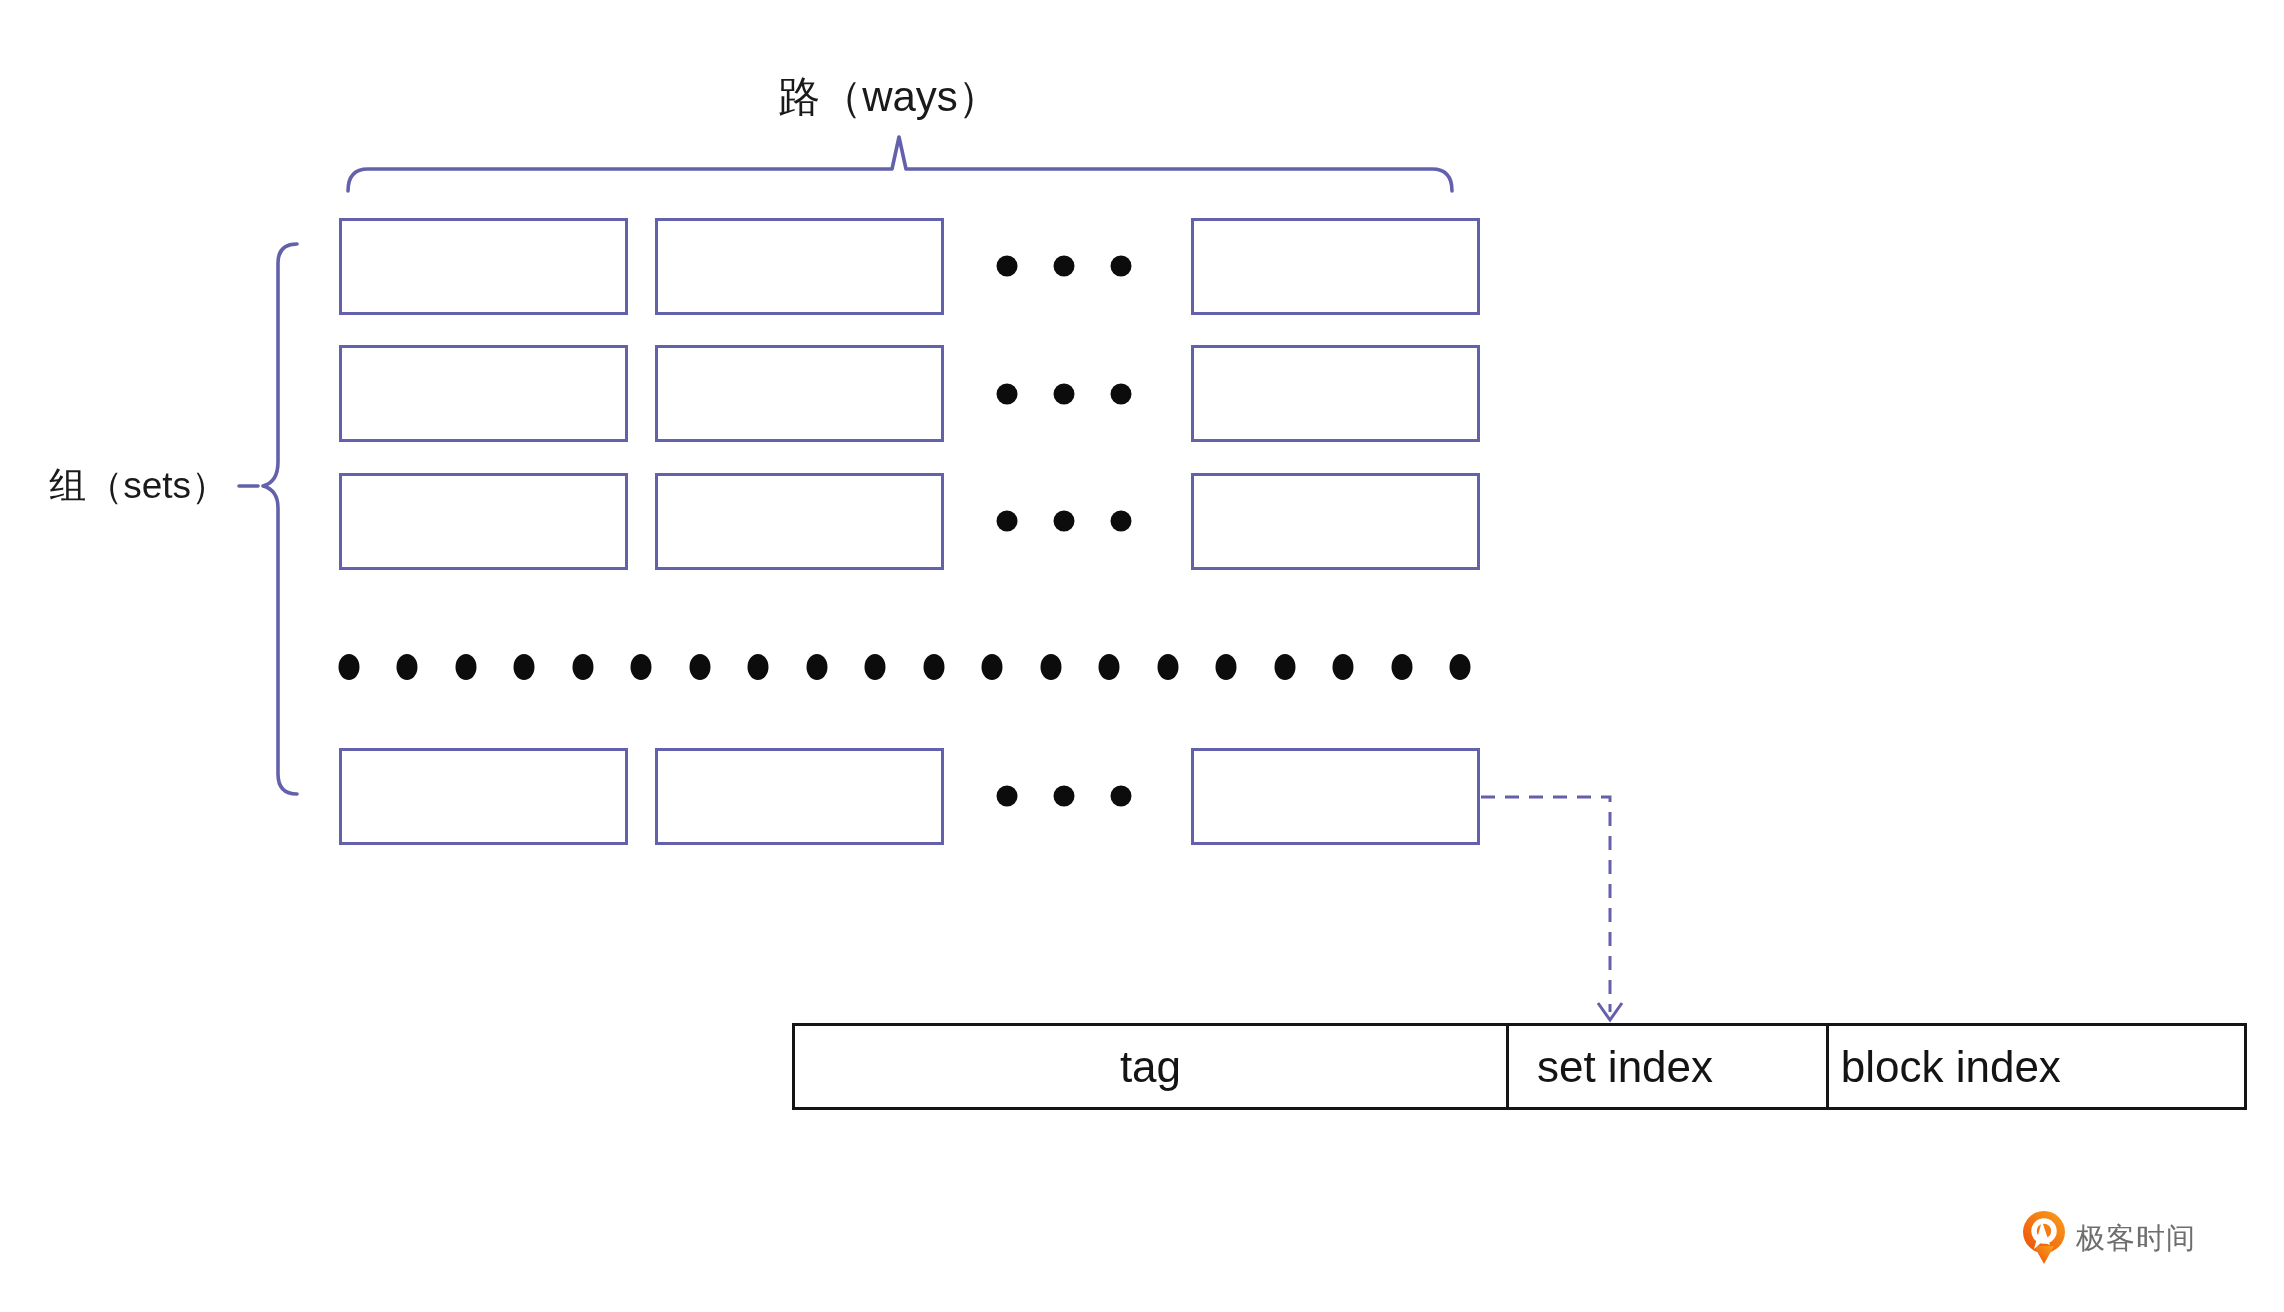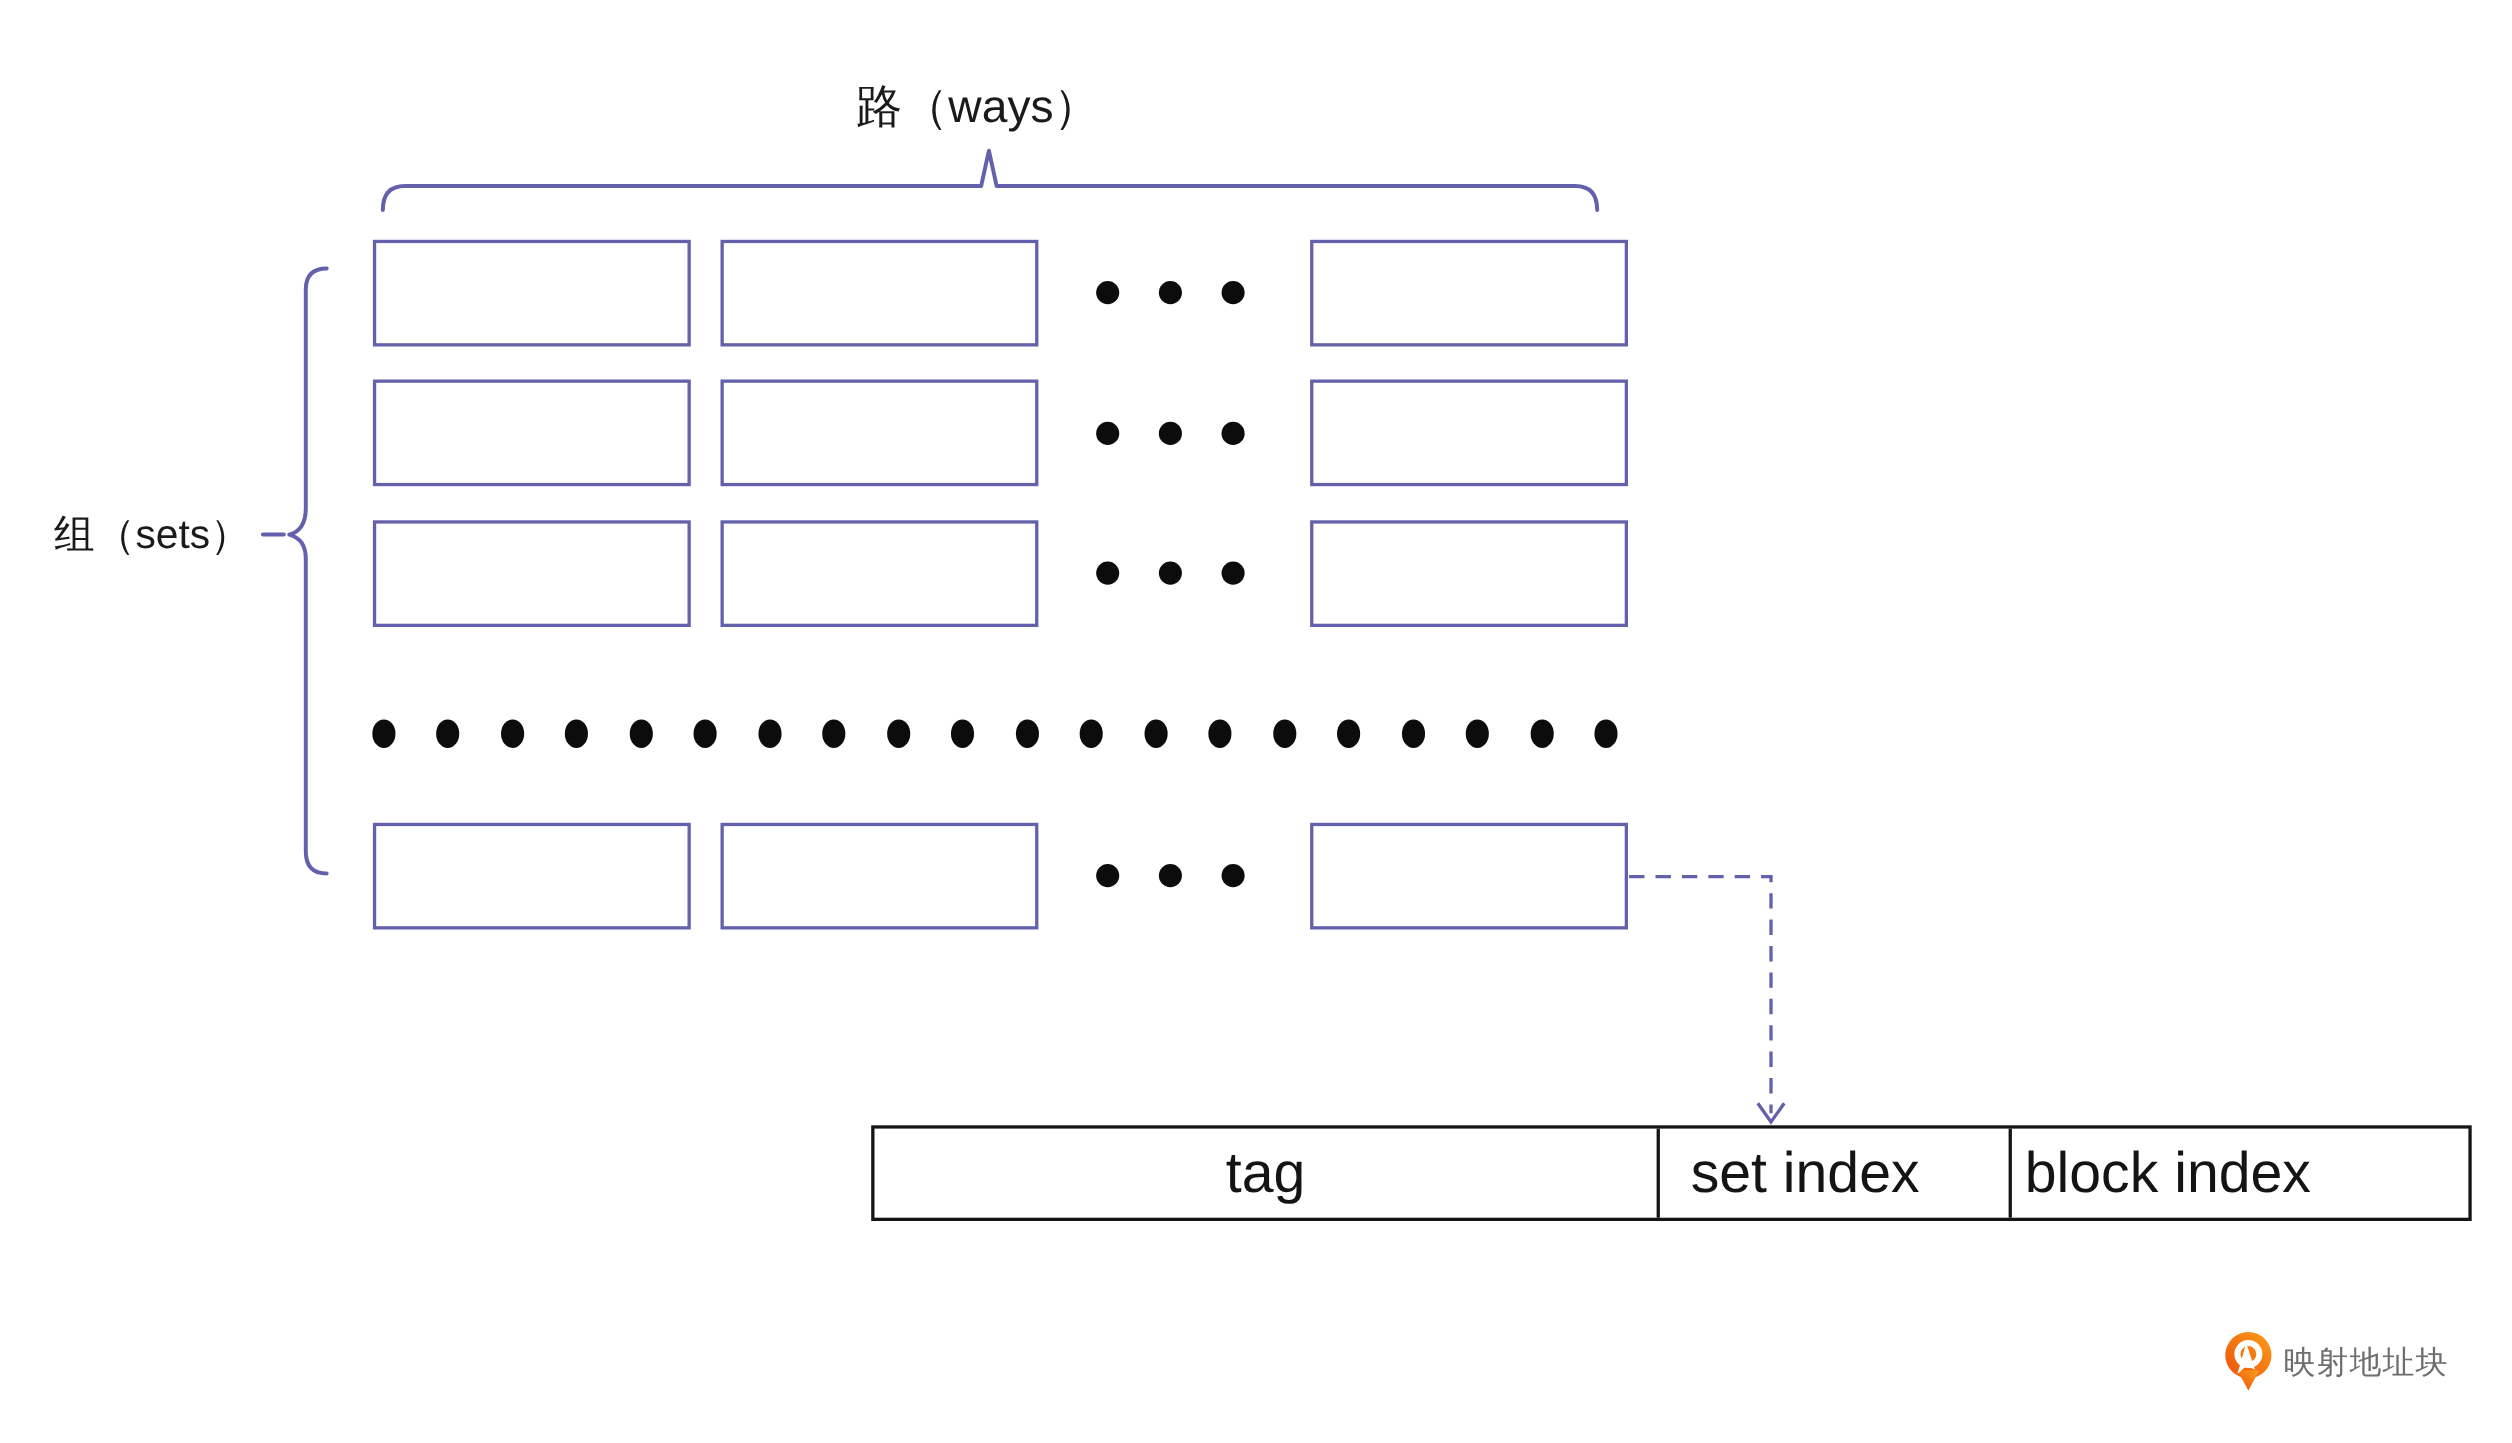--- a/index.html
+++ b/index.html
@@ -32,21 +32,21 @@
   .sets-label{
     position:absolute;left:14px;top:464px;width:214px;text-align:right;
     font-size:37px;line-height:1.2;color:#1a1a1a;white-space:nowrap;
   }
   .addr-table{
     position:absolute;left:792px;top:1023px;width:1455px;height:87px;box-sizing:border-box;
     border:3px solid var(--ink-black);background:#fff;display:flex;align-items:stretch;
   }
   .addr-cell{
     box-sizing:border-box;display:flex;align-items:center;
-    font-size:52px;color:var(--ink-black);white-space:nowrap;
+    font-size:44px;color:var(--ink-black);white-space:nowrap;
   }
   .addr-cell.tag{width:714px;justify-content:center;}
   .addr-cell.set-index{width:321px;border-left:3px solid var(--ink-black);padding-left:28px;}
   .addr-cell.block-offset{width:420px;border-left:3px solid var(--ink-black);padding-left:12px;}
   .caption{
     position:absolute;left:1465px;top:1170px;width:300px;text-align:center;
     font-size:34px;color:#1a1a1a;white-space:nowrap;
   }
   .logo{position:absolute;left:2022px;top:1211px;display:flex;align-items:flex-start;}
   .logo-icon{width:44px;height:54px;display:block;}
@@ -145,16 +145,16 @@
         <linearGradient id="lg" x1="0" y1="1" x2="1" y2="0">
           <stop offset="0" stop-color="#ee4f09"></stop>
           <stop offset="1" stop-color="#f9a01b"></stop>
         </linearGradient>
       </defs>
       <circle cx="22" cy="21" r="21" fill="url(#lg)"></circle>
       <path d="M12 35 L22 53 L32 35 Z" fill="url(#lg)"></path>
       <circle cx="22" cy="20" r="10" fill="none" stroke="#ffffff" stroke-width="5.5"></circle>
       <path d="M20 10 L12 38 L20 31 L28 34 Z" fill="#ffffff"></path>
     </svg>
-    <div class="logo-text">映射地址块</div>
+    <div class="logo-text">极客时间</div>
   </div>
 
 </div>
 
 </body></html>

